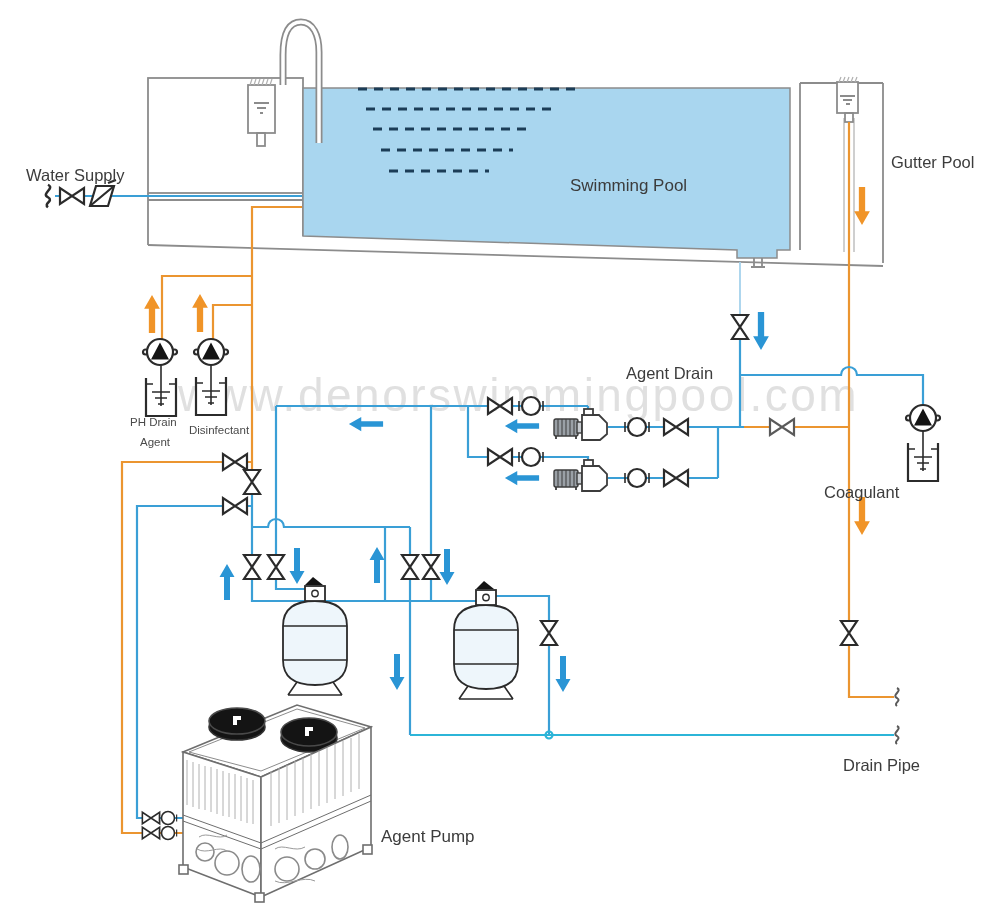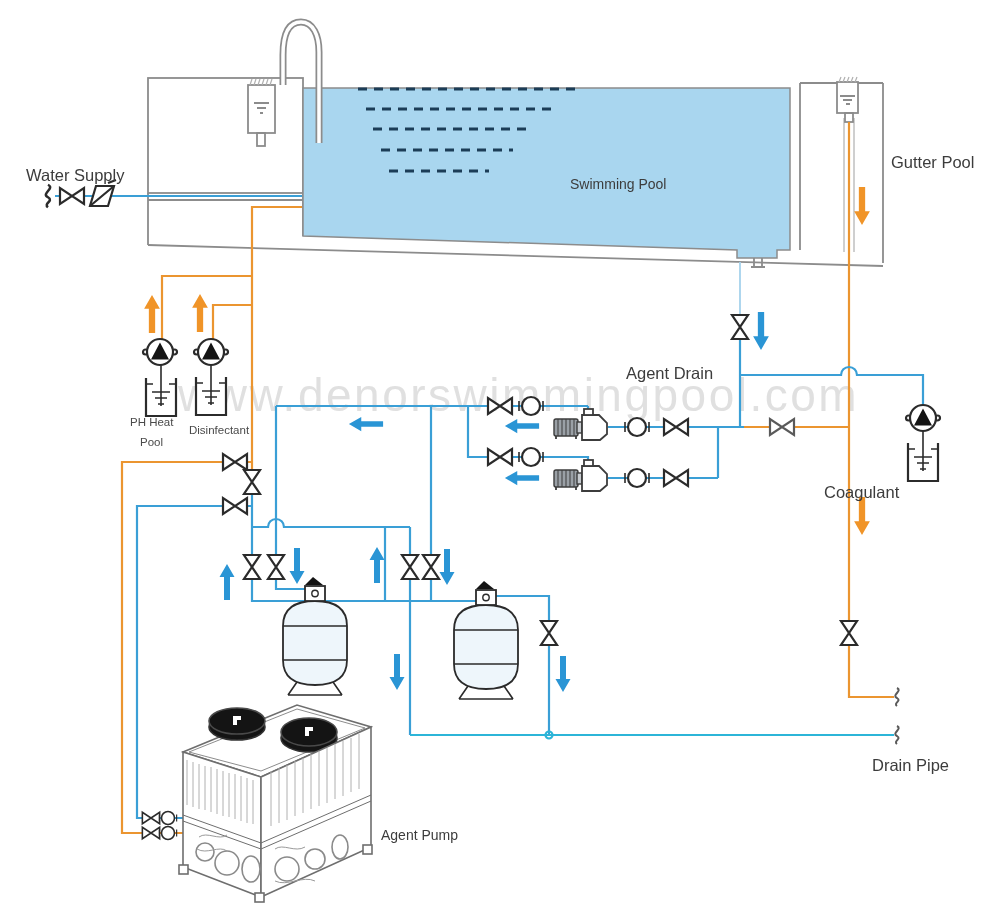--- a/index.html
+++ b/index.html
@@ -1,21 +1,21 @@
 <!DOCTYPE html>
 <html style="--water-blue: #a9d6ef; --pipe-blue: #3a9fd6; --pipe-blue-light: #a5d2ec; --drain-cyan: #2cb5d8; --pipe-orange: #eb9530; --arrow-blue: #2a95d5; --arrow-orange: #f09428; --structure-gray: #8c8c8c; --symbol-dark: #2b2b2b; --label-color: #3c3c3c; --watermark-gray: #d9d9d9;"><head>
 <meta charset="utf-8">
 <style>
   html,body{margin:0;padding:0;background:#ffffff;}
   #stage{position:relative;width:1000px;height:907px;background:#fff;overflow:hidden;
          font-family:"Liberation Sans",sans-serif;}
   #stage svg{position:absolute;left:0;top:0;z-index:1;}
   .lbl{position:absolute;z-index:2;font:16.5px/1.2 "Liberation Sans",sans-serif;
        color:var(--label-color);white-space:nowrap;}
-  .lbl.big{font-size:14px;}
+  .lbl.big{font-size:17px;}
   .lbl.sm{font-size:11.5px;color:#4a4a4a;}
   .watermark{position:absolute;z-index:0;left:178px;top:368px;
        font:46px "Liberation Sans",sans-serif;letter-spacing:2.5px;
        color:var(--watermark-gray);opacity:.8;white-space:nowrap;}
   
   .sg{stroke:var(--structure-gray);fill:none;stroke-width:1.8;}
   .sgl{stroke:#b0b0b0;fill:none;stroke-width:1.2;}
   .pb{stroke:var(--pipe-blue);fill:none;stroke-width:2.2;}
   .pbl{stroke:var(--pipe-blue-light);fill:none;stroke-width:1.8;}
   .po{stroke:var(--pipe-orange);fill:none;stroke-width:2.2;}
@@ -243,19 +243,19 @@
       <rect x="4" y="168" width="9" height="9" fill="#fff"></rect>
       <rect x="80" y="196" width="9" height="9" fill="#fff"></rect>
       <rect x="188" y="148" width="9" height="9" fill="#fff"></rect>
     </g>
   </svg>
 
   <div class="lbl" style="left:26px;top:166px">Water Supply</div>
   <div class="lbl big" style="left:570px;top:176px">Swimming Pool</div>
   <div class="lbl" style="left:891px;top:153px">Gutter Pool</div>
   <div class="lbl" style="left:626px;top:364px">Agent Drain</div>
-  <div class="lbl sm" style="left:130px;top:416px">PH Heat</div>
-  <div class="lbl sm" style="left:140px;top:436px">Pool</div>
+  <div class="lbl sm" style="left:130px;top:416px">PH Drain</div>
+  <div class="lbl sm" style="left:140px;top:436px">Agent</div>
   <div class="lbl sm" style="left:189px;top:424px">Disinfectant</div>
   <div class="lbl" style="left:824px;top:483px">Coagulant</div>
-  <div class="lbl" style="left:872px;top:756px">Drain Pipe</div>
+  <div class="lbl" style="left:843px;top:756px">Drain Pipe</div>
   <div class="lbl big" style="left:381px;top:827px">Agent Pump</div>
 </div>
 
 </body></html>

